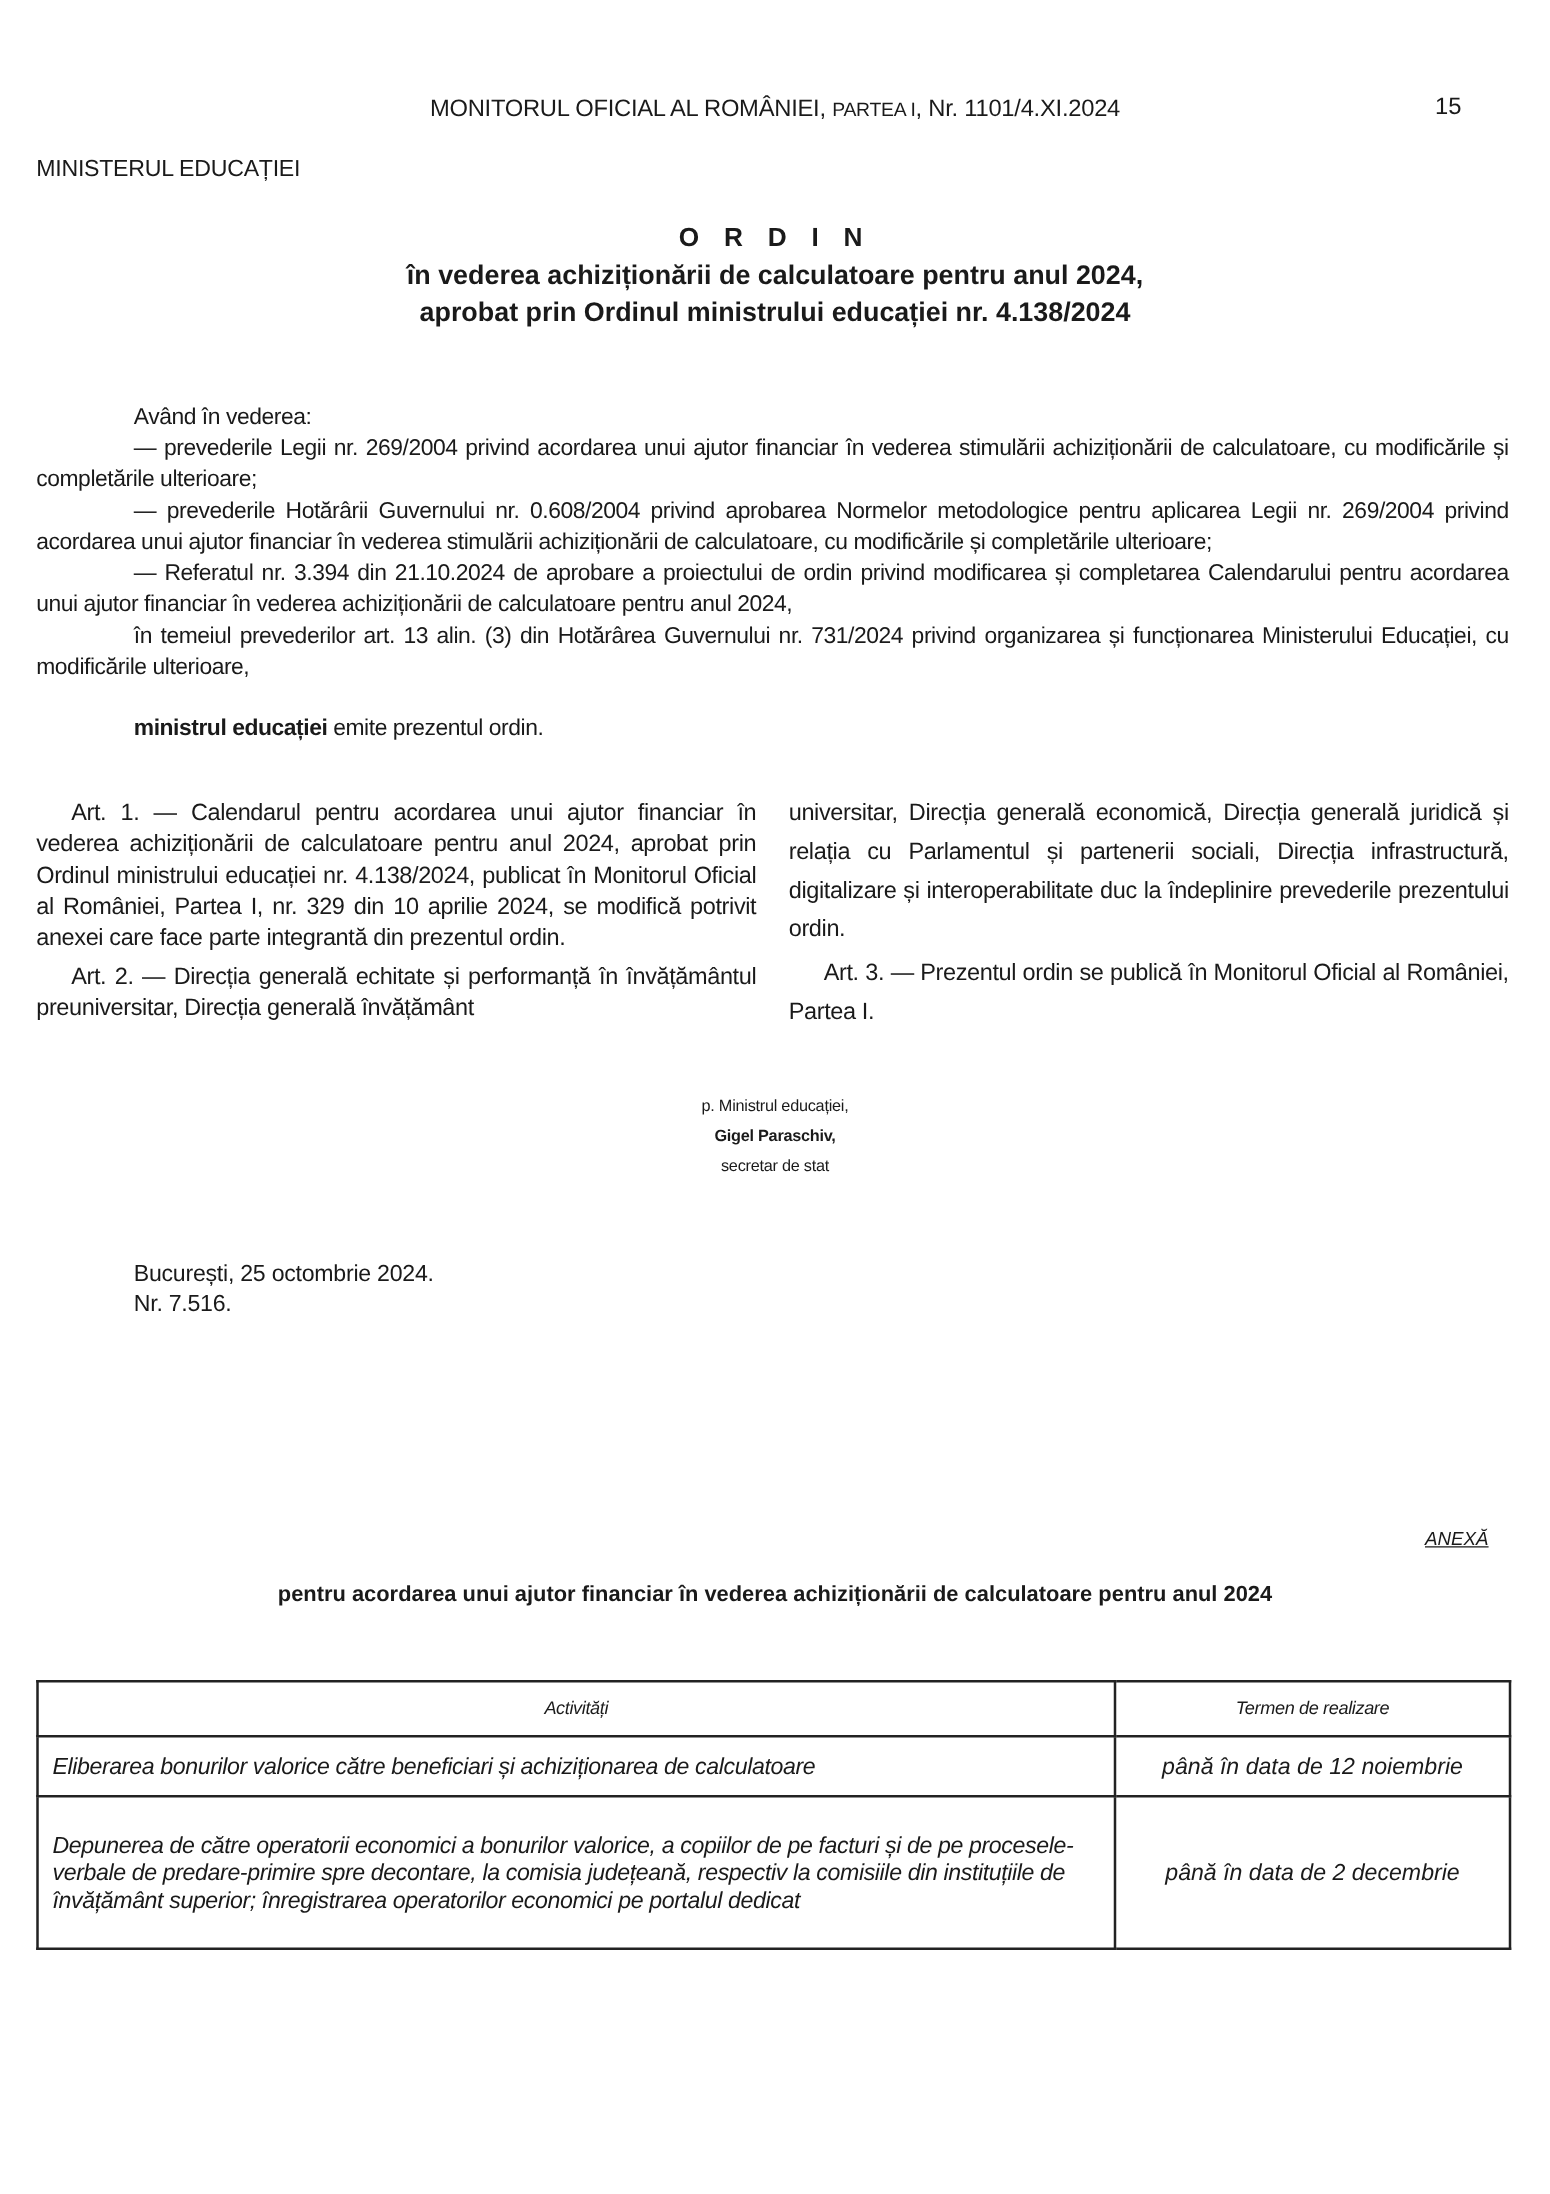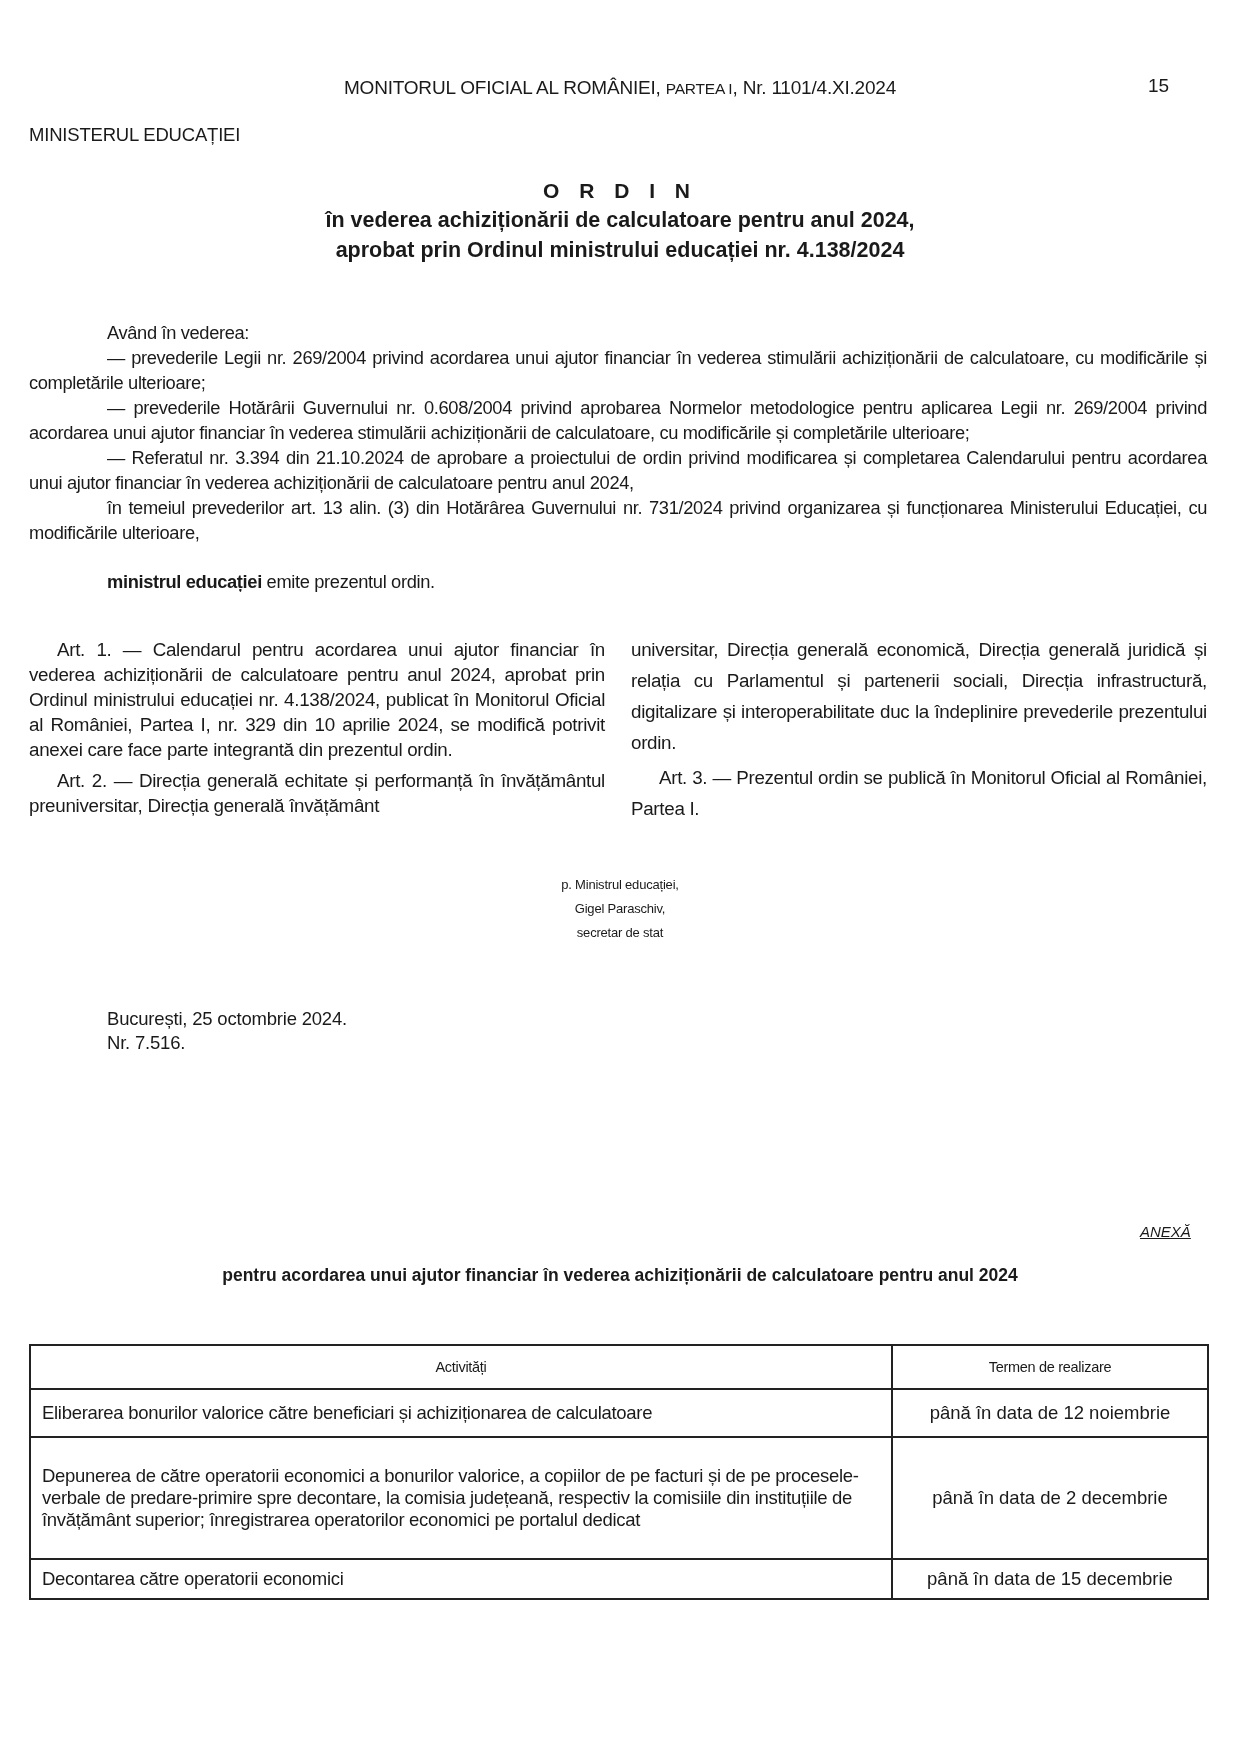--- a/index.html
+++ b/index.html
@@ -39,39 +39,39 @@
   .col-left { left: 29px; line-height: 25px; }
   .col-right { left: 631px; line-height: 31px; top: 634px; }
   .col-right p.cont { text-indent: 0; }
   .col-right p.art { margin-top: 4px; }
   .col-left p.art2 { margin-top: 6px; }
 
   .signature {
     left: 470px; width: 300px; top: 873px; text-align: center;
     font-size: 13px; line-height: 24px; letter-spacing: -0.2px;
   }
-  .signature .name { font-weight: normal; }
+  .signature .name { font-weight: bold; }
 
   .place-date { left: 107px; top: 1007px; font-size: 18.5px; line-height: 24px; letter-spacing: -0.2px; }
 
   .annex-label {
     left: 1140px; top: 1223px; font-size: 15px; font-style: italic; text-decoration: underline;
   }
   .annex-title {
     left: 0; width: 1240px; top: 1263px; text-align: center; font-weight: bold;
   }
   .annex-title .caps { font-size: 15.5px; letter-spacing: 6px; line-height: 20px; }
   .annex-title .sub { font-size: 17.5px; line-height: 24px; }
 
   table.calendar {
     position: absolute; left: 29px; top: 1344px; width: 1180px;
     border-collapse: collapse; font-size: 18.5px; letter-spacing: -0.3px;
   }
   table.calendar th, table.calendar td {
-    border: 2px solid #222; padding: 6px 11px; vertical-align: middle;
+    border: 2px solid #222; padding: 6px 11px; vertical-align: middle; font-style: italic;
   }
   table.calendar th { font-weight: normal; font-size: 14.5px; height: 30px; text-align: center; }
   table.calendar td.act { text-align: left; line-height: 22px; width: 838px; }
   table.calendar td.term { text-align: center; font-size: 18.5px; letter-spacing: 0; margin-top: 27px; }
   tr.r1 td { height: 34px; }
   tr.r2 td { height: 58px; }
   tr.r3 td { height: 108px; }
   tr.r4 td { height: 26px; }
 </style>
 </head>
@@ -133,18 +133,14 @@
   </thead>
   <tbody>
     <tr class="r1">
       <td class="act">Eliberarea bonurilor valorice către beneficiari și achiziționarea de calculatoare</td>
       <td class="term">până în data de 12 noiembrie</td>
     </tr>
     <tr class="r3">
       <td class="act">Depunerea de către operatorii economici a bonurilor valorice, a copiilor de pe facturi și de pe procesele-verbale de predare-primire spre decontare, la comisia județeană, respectiv la comisiile din instituțiile de învățământ superior; înregistrarea operatorilor economici pe portalul dedicat</td>
       <td class="term">până în data de 2 decembrie</td>
     </tr>
-    <tr class="r4">
-      <td class="act">Decontarea către operatorii economici</td>
-      <td class="term">până în data de 15 decembrie</td>
-    </tr>
   </tbody>
 </table>
 
 </body></html>

